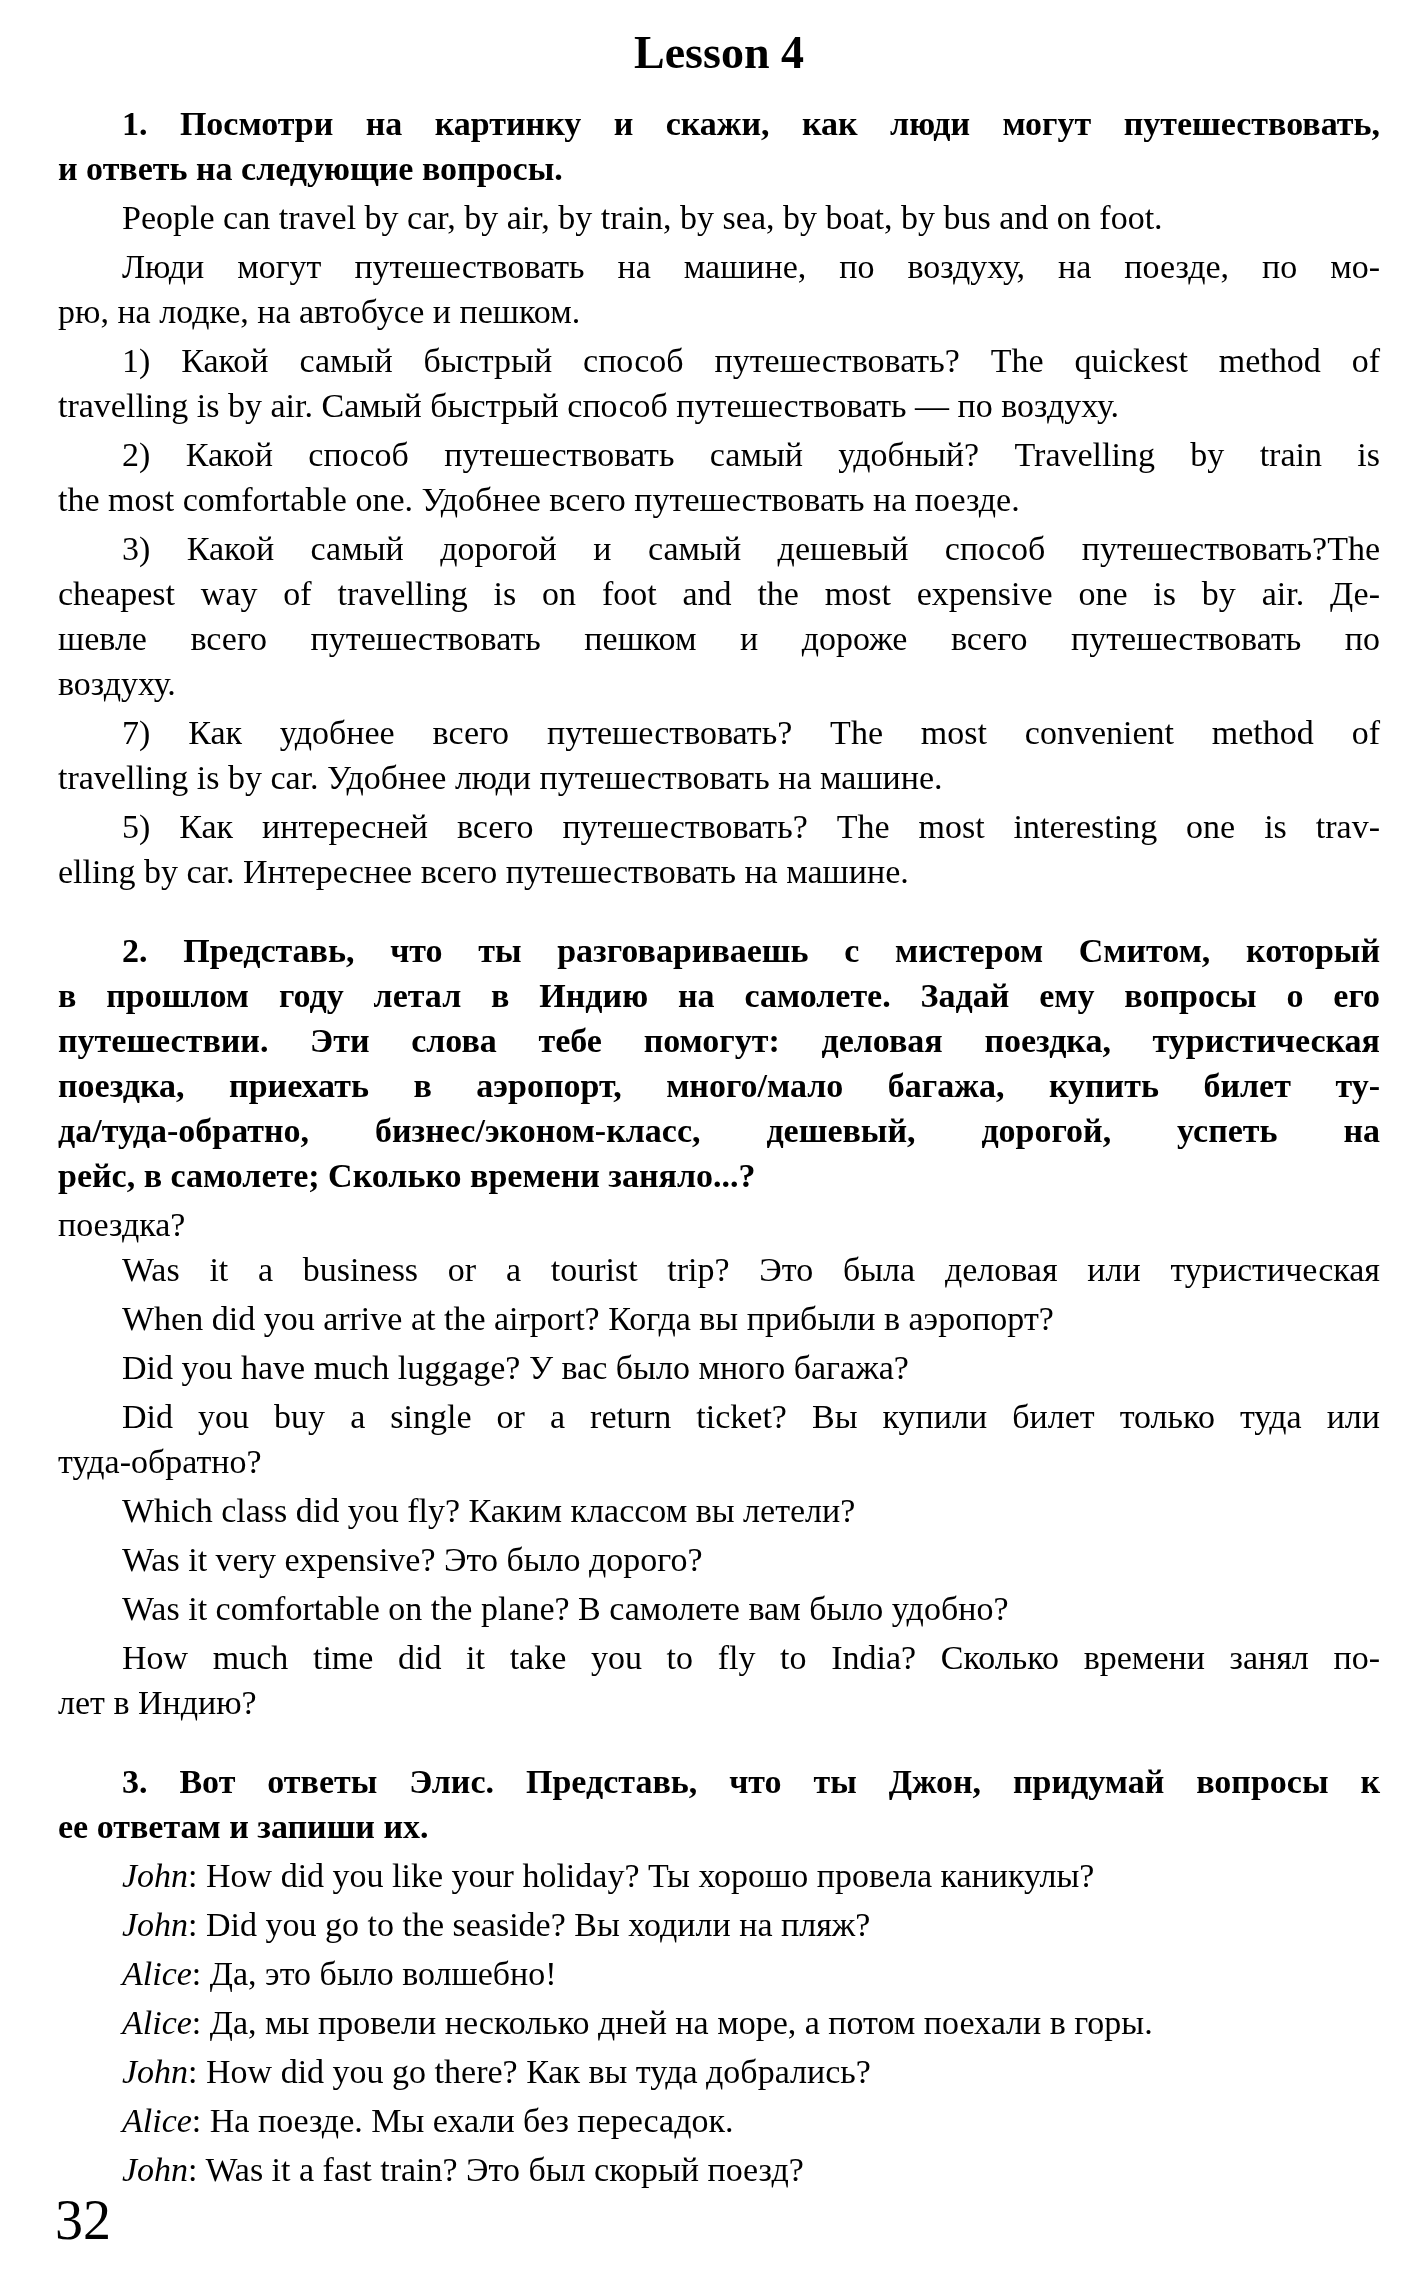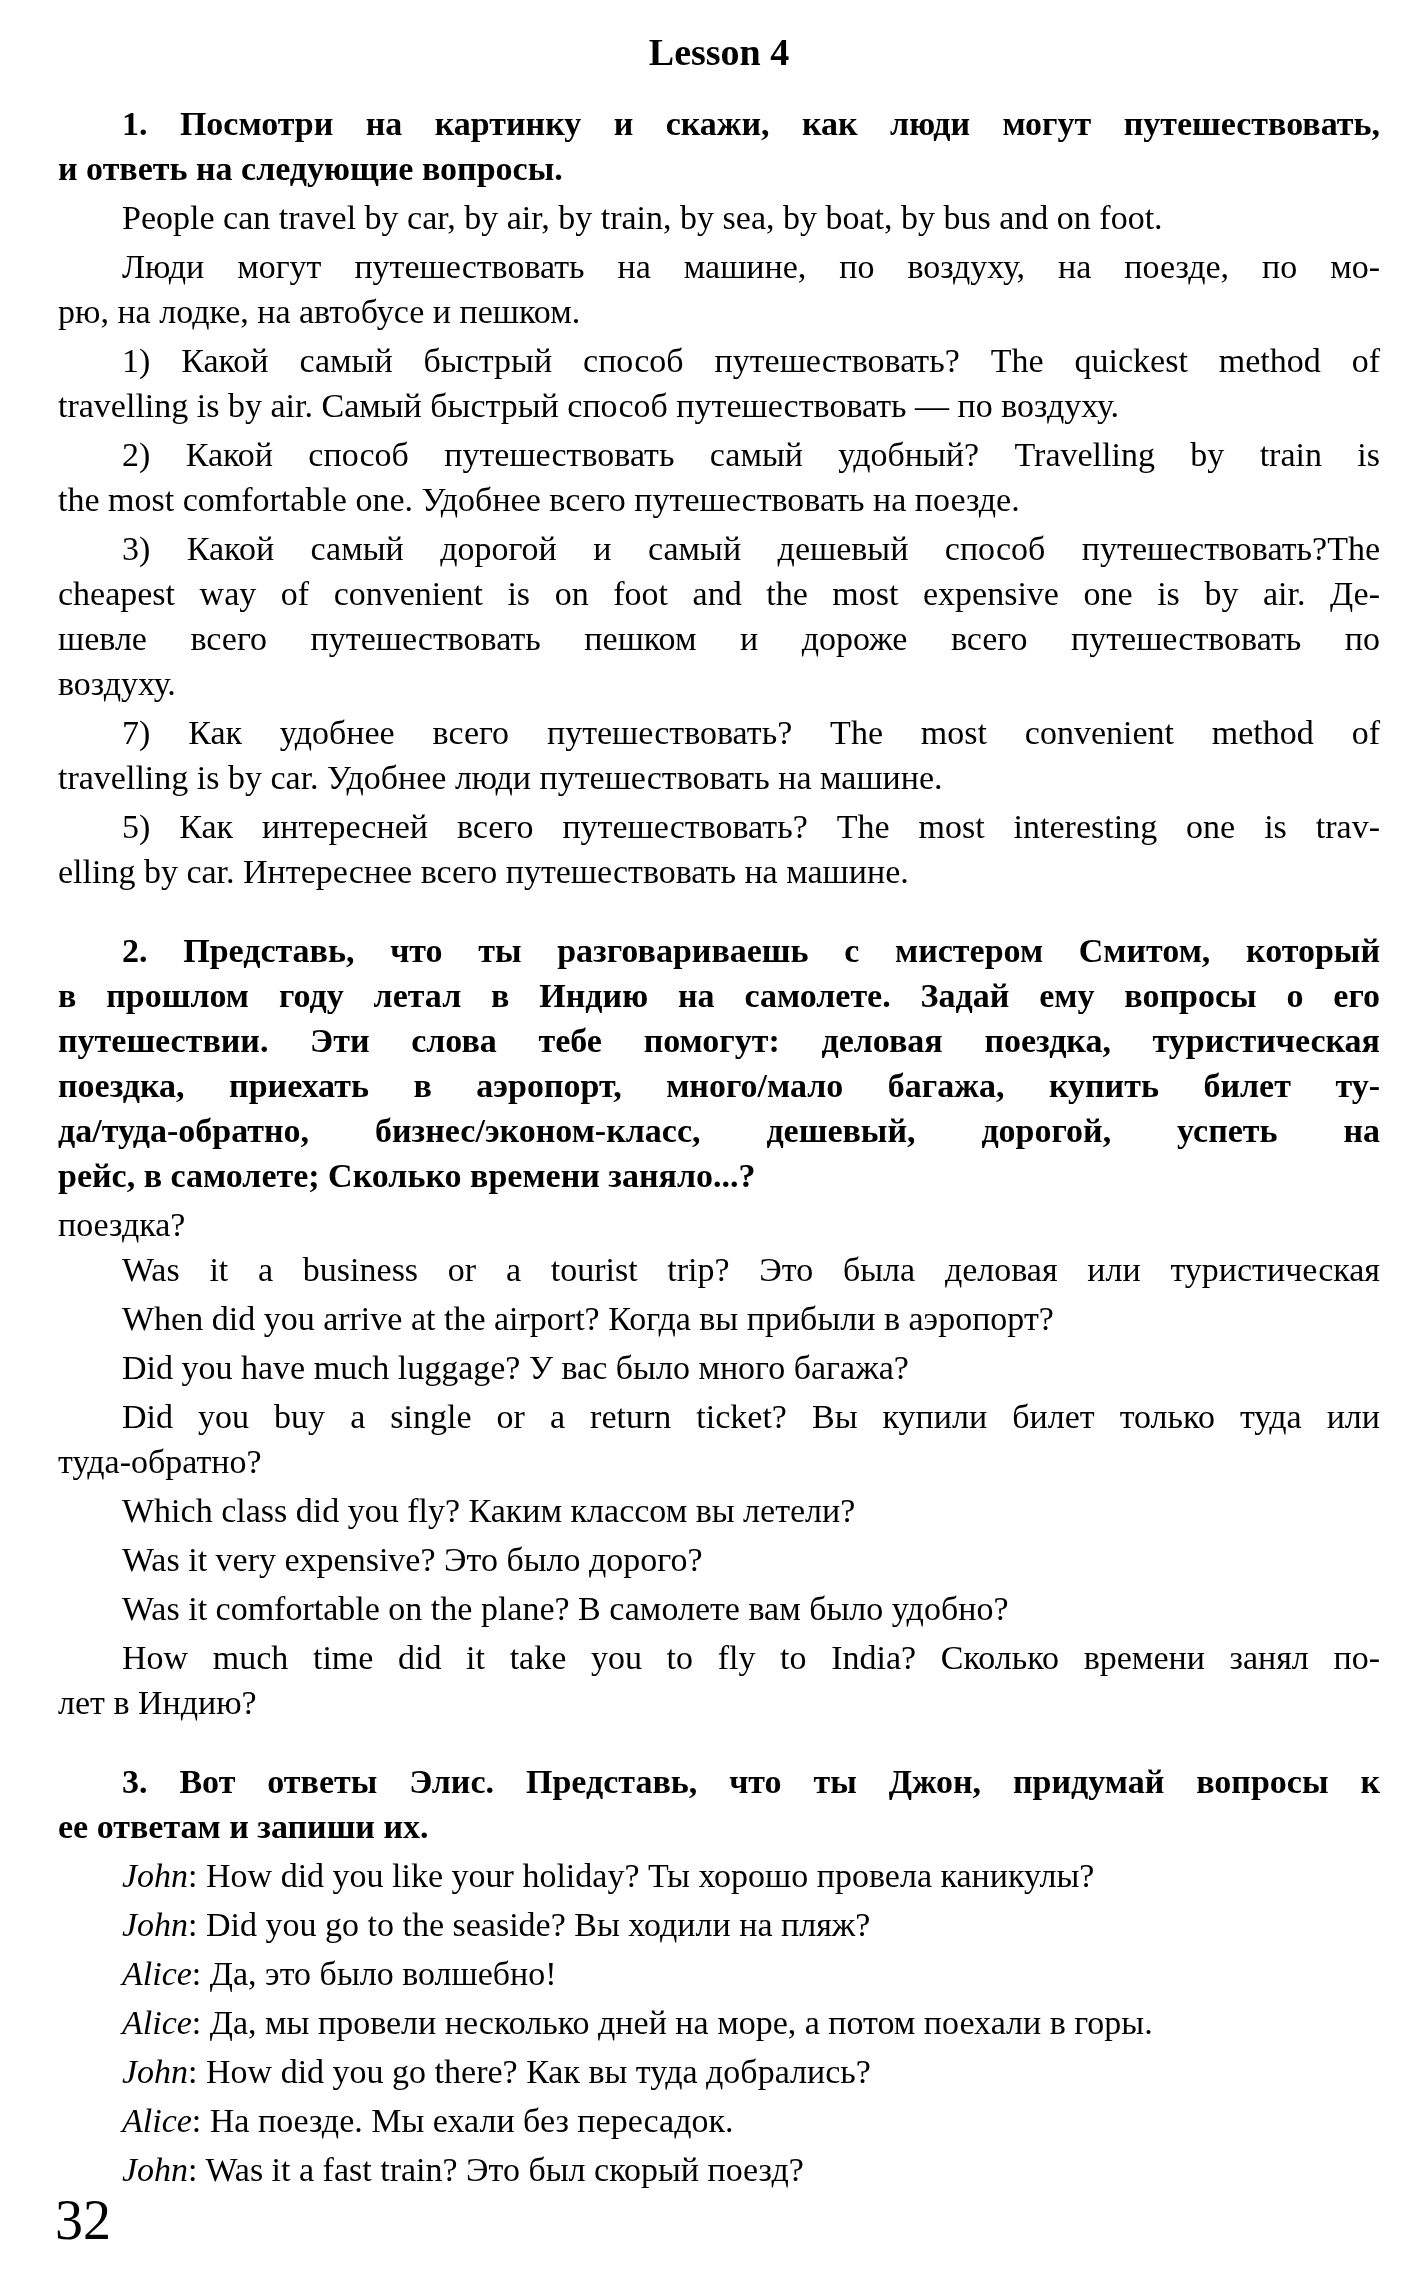--- a/index.html
+++ b/index.html
@@ -16,21 +16,21 @@
     padding: 24px 37px 0 58px;
     font-family: "Liberation Serif", "DejaVu Serif", serif;
     color: #000000;
     font-size: 34px;
     line-height: 45px;
     overflow: hidden;
   }
   .title {
     text-align: center;
     font-weight: bold;
-    font-size: 38px;
+    font-size: 46px;
     margin: 6px 0 26px 0;
   }
   .para { margin: 0 0 4px 0; }
   .sec-gap { margin-top: 34px; }
   .ln {
     text-align: justify;
     white-space: normal;
   }
   .ln.fill { text-align-last: justify; }
   .ln.indent { text-indent: 64px; }
@@ -66,21 +66,21 @@
     <div class="para">
       <div class="ln indent fill">1) Какой самый быстрый способ путешествовать? The quickest method of</div>
       <div class="ln">travelling is by air. Самый быстрый способ путешествовать — по воздуху.</div>
     </div>
     <div class="para">
       <div class="ln indent fill">2) Какой способ путешествовать самый удобный? Travelling by train is</div>
       <div class="ln">the most comfortable one. Удобнее всего путешествовать на поезде.</div>
     </div>
     <div class="para">
       <div class="ln indent fill">3) Какой самый дорогой и самый дешевый способ путешествовать?The</div>
-      <div class="ln fill">cheapest way of convenient is on foot and the most expensive one is by air. Де-</div>
+      <div class="ln fill">cheapest way of travelling is on foot and the most expensive one is by air. Де-</div>
       <div class="ln fill">шевле всего путешествовать пешком и дороже всего путешествовать по</div>
       <div class="ln">воздуху.</div>
     </div>
     <div class="para">
       <div class="ln indent fill">7) Как удобнее всего путешествовать? The most convenient method of</div>
       <div class="ln">travelling is by car. Удобнее люди путешествовать на машине.</div>
     </div>
     <div class="para">
       <div class="ln indent fill">5) Как интересней всего путешествовать? The most interesting one is trav-</div>
       <div class="ln">elling by car. Интереснее всего путешествовать на машине.</div>

